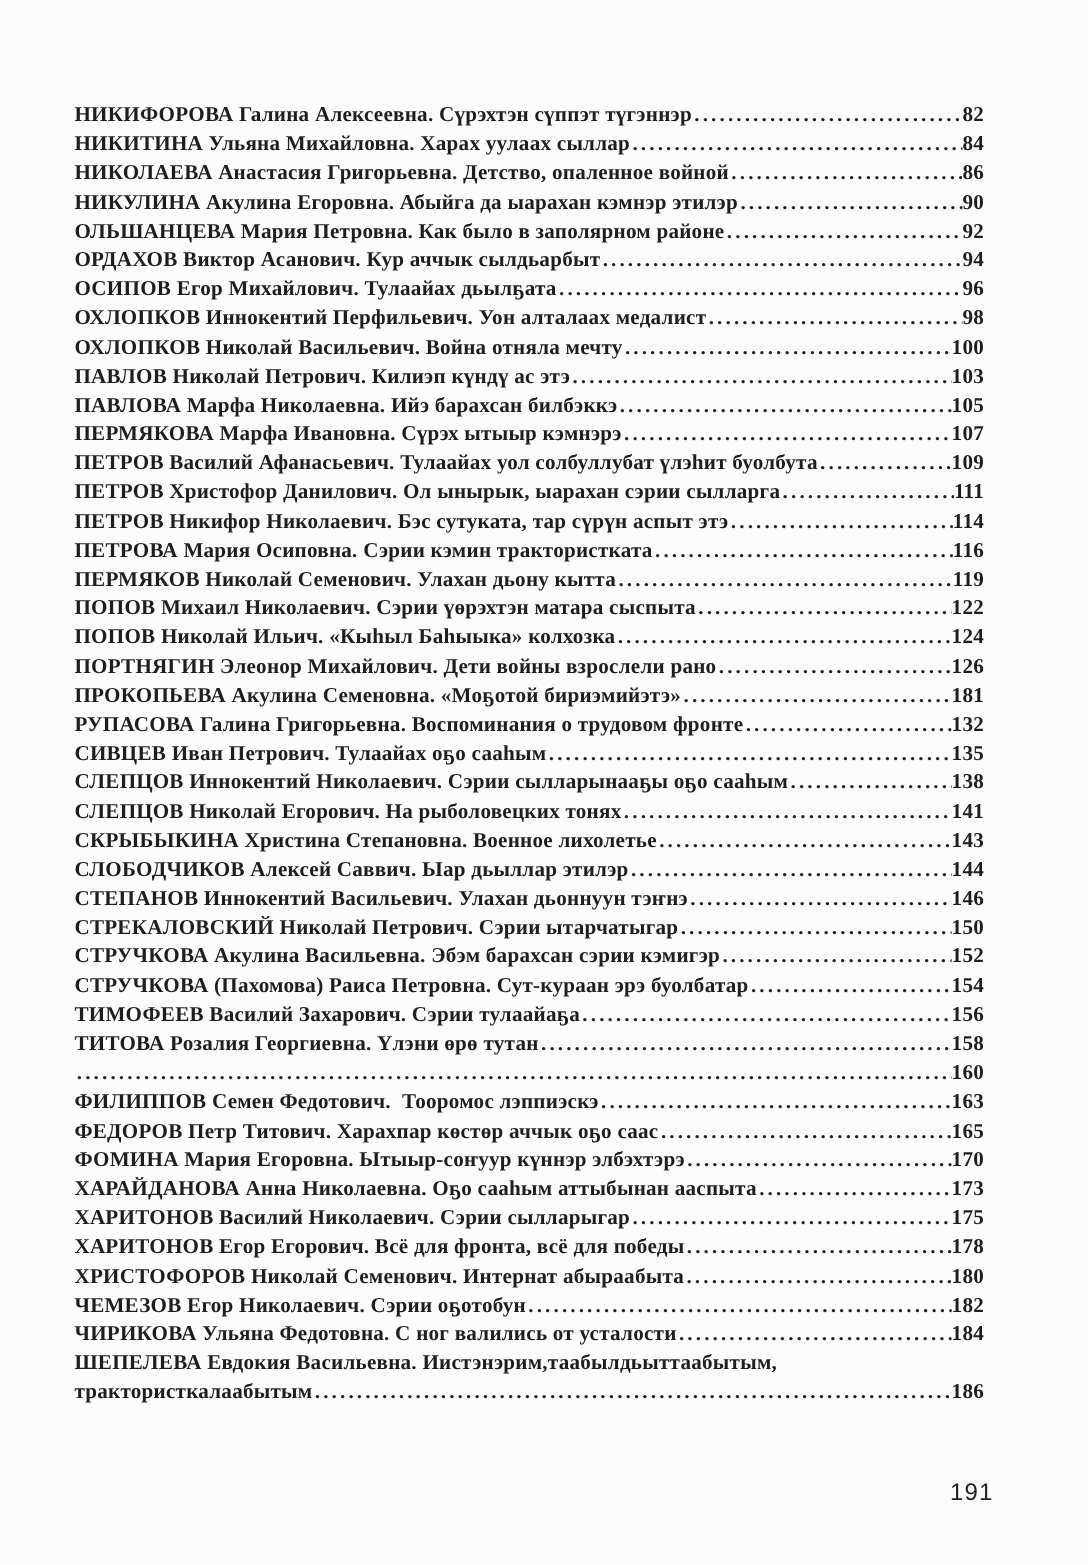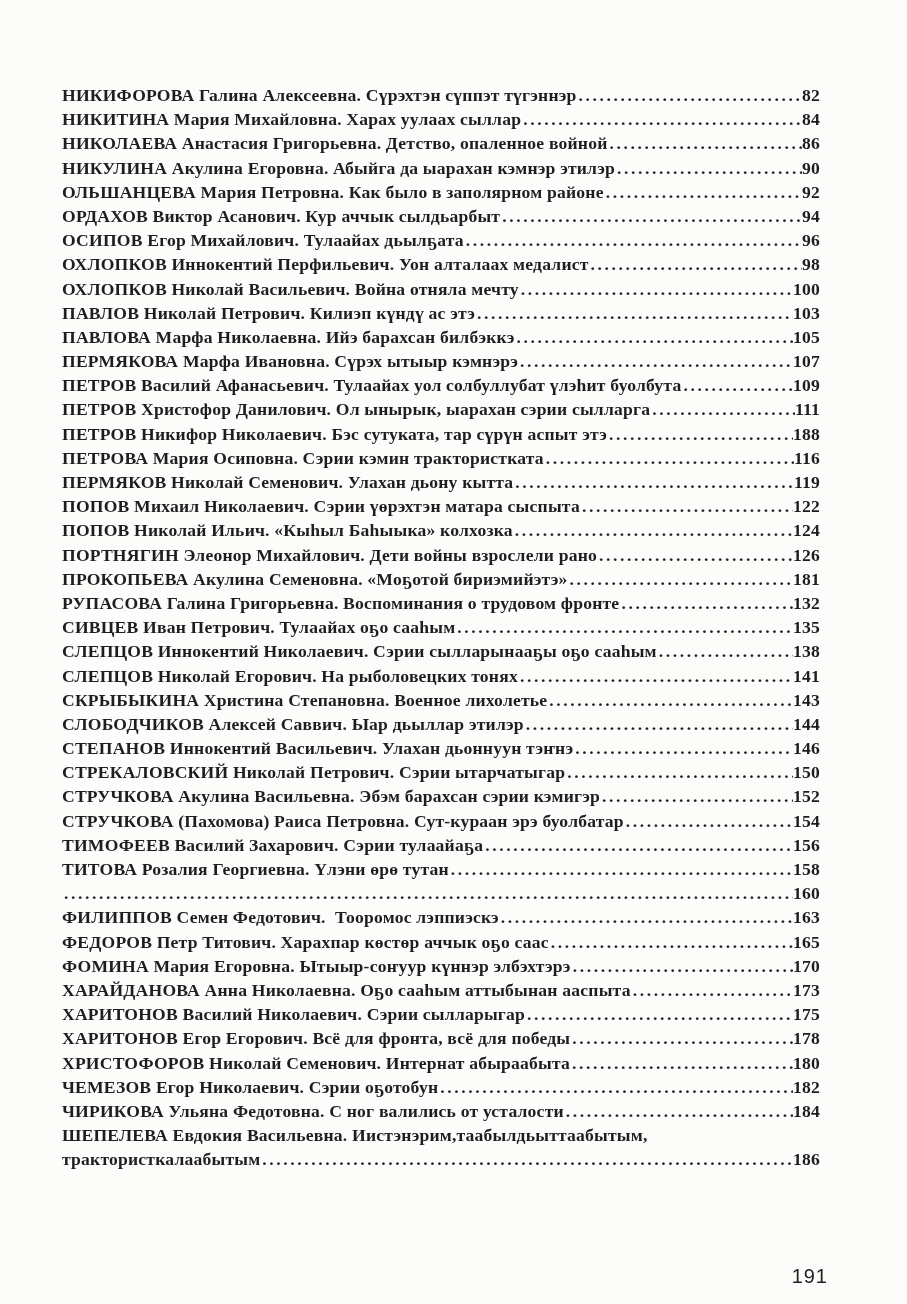--- a/index.html
+++ b/index.html
@@ -44,41 +44,41 @@
     white-space: nowrap;
     letter-spacing: 2.6px;
     padding-left: 2px;
   }
   .toc-page {
     flex: 0 0 auto;
     text-align: center;
   }
   .footer-page {
     position: absolute;
-    top: 1265px;
+    top: 1233px;
     right: 79px;
     font-family: "Liberation Sans", "DejaVu Sans", sans-serif;
     font-size: 20px;
     letter-spacing: 1px;
     color: #222;
   }
 </style>
 </head>
 <body>
 
 <div class="page">
   <div class="toc" id="toc">
   <div class="toc-line">
     <span class="toc-text">НИКИФОРОВА Галина Алексеевна. Сүрэхтэн сүппэт түгэннэр</span>
     <span class="toc-leader">............................................................................................................................................................................................................................</span>
     <span class="toc-page">82</span>
   </div>
 
   <div class="toc-line">
-    <span class="toc-text">НИКИТИНА Мария Михайловна. Харах уулаах сыллар</span>
+    <span class="toc-text">НИКИТИНА Ульяна Михайловна. Харах уулаах сыллар</span>
     <span class="toc-leader">............................................................................................................................................................................................................................</span>
     <span class="toc-page">84</span>
   </div>
 
   <div class="toc-line">
     <span class="toc-text">НИКОЛАЕВА Анастасия Григорьевна. Детство, опаленное войной</span>
     <span class="toc-leader">............................................................................................................................................................................................................................</span>
     <span class="toc-page">86</span>
   </div>
 
@@ -144,21 +144,21 @@
 
   <div class="toc-line">
     <span class="toc-text">ПЕТРОВ Христофор Данилович. Ол ынырык, ыарахан сэрии сылларга</span>
     <span class="toc-leader">............................................................................................................................................................................................................................</span>
     <span class="toc-page">111</span>
   </div>
 
   <div class="toc-line">
     <span class="toc-text">ПЕТРОВ Никифор Николаевич. Бэс сутуката, тар сүрүн аспыт этэ</span>
     <span class="toc-leader">............................................................................................................................................................................................................................</span>
-    <span class="toc-page">188</span>
+    <span class="toc-page">114</span>
   </div>
 
   <div class="toc-line">
     <span class="toc-text">ПЕТРОВА Мария Осиповна. Сэрии кэмин трактористката</span>
     <span class="toc-leader">............................................................................................................................................................................................................................</span>
     <span class="toc-page">116</span>
   </div>
 
   <div class="toc-line">
     <span class="toc-text">ПЕРМЯКОВ Николай Семенович. Улахан дьону кытта</span>

